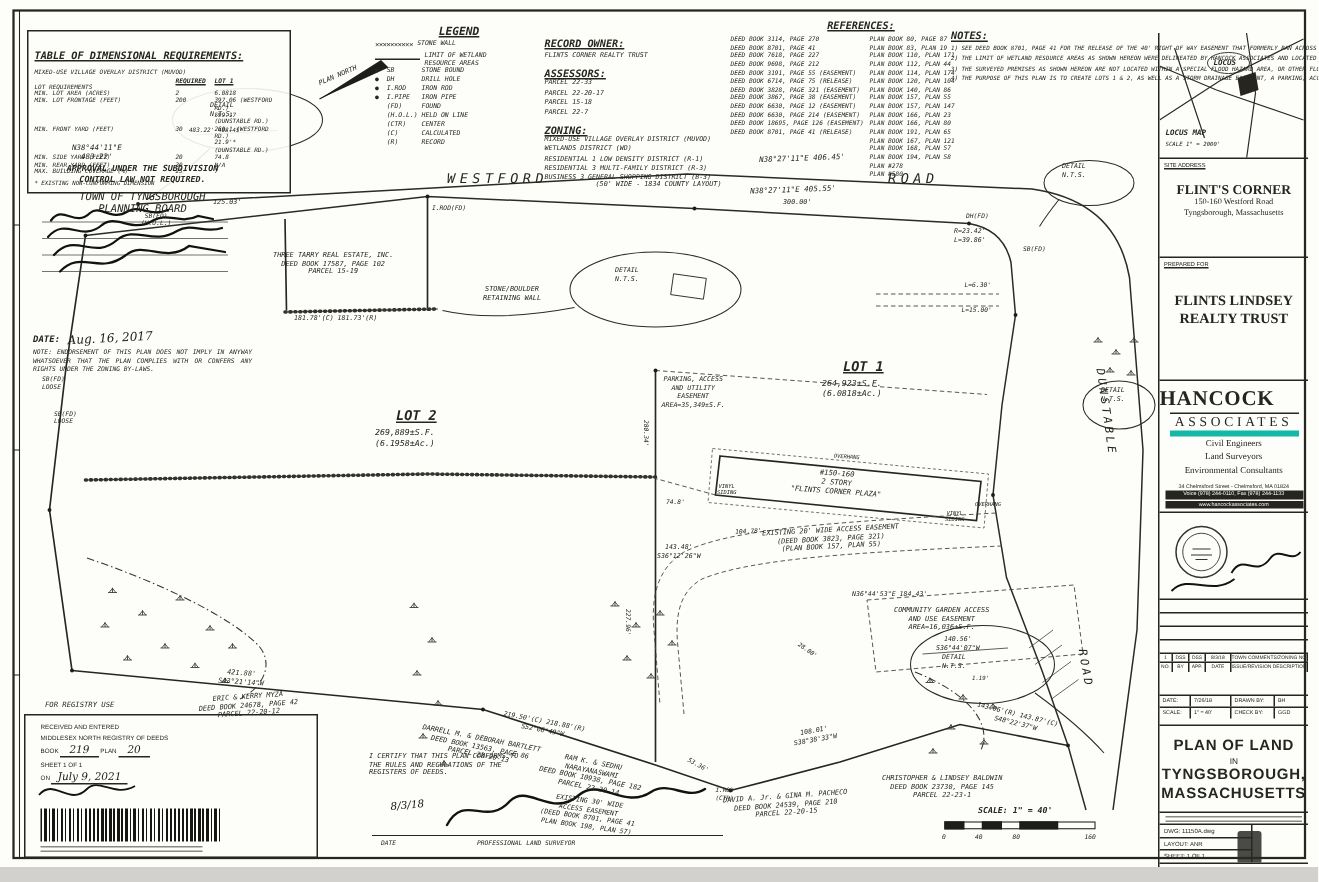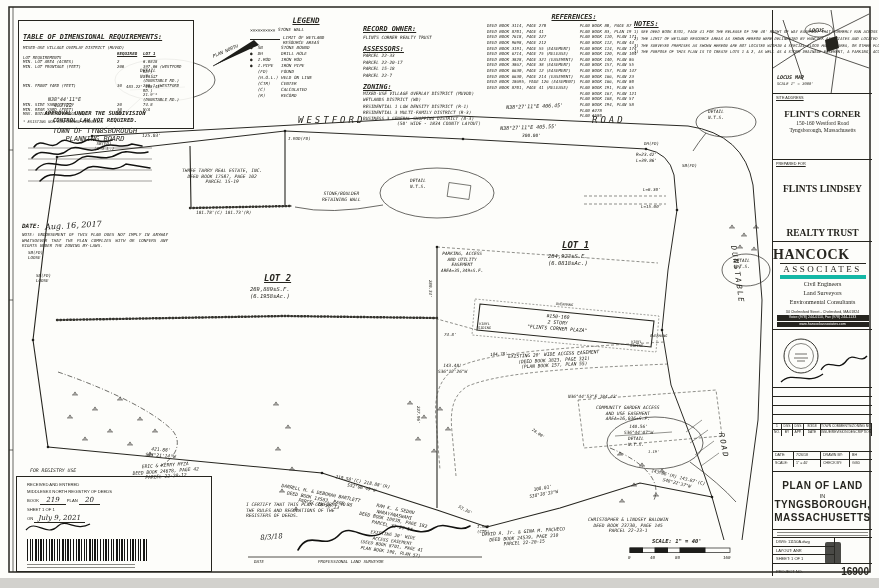--- a/index.html
+++ b/index.html
@@ -45,27 +45,27 @@
   .approval .t2{font:italic 7px/1.15 "DejaVu Sans Mono",monospace;text-align:center;white-space:pre-line;margin-top:3px;}
   .hand{font-family:"DejaVu Serif",serif;font-style:italic;color:#1a1a18;}
   
   .registry{left:16px;top:476px;width:194px;height:94px;border:1.4px solid #26251f;}
   .registry .rl{font:4.2px/1.6 "Liberation Sans",sans-serif;margin-left:10px;}
   .regtitle{left:30px;top:468px;font:italic 4.8px "DejaVu Sans Mono",monospace;}
   .barcode{position:absolute;left:10px;top:62px;width:120px;height:22px;
      background:repeating-linear-gradient(90deg,#151513 0 1px,transparent 1px 2.6px,#151513 2.6px 4.2px,transparent 4.2px 5.4px);}
   .bcline{position:absolute;left:10px;width:108px;height:1px;background:#8a8984;}
   
-  .sidebar{left:772px;top:10px;width:99px;height:566px;border-left:1.4px solid #26251f;
+  .sidebar{left:772px;top:22px;width:99px;height:566px;border-left:1.4px solid #26251f;
      font-family:"Liberation Serif",serif;}
   .sb{position:absolute;left:0;width:99px;border-bottom:1px solid #26251f;box-sizing:border-box;overflow:hidden;}
   .sb .microhead{font:3.8px "Liberation Sans",sans-serif;margin:2px 0 0 3px;text-decoration:underline;}
   .sitename{font:bold 9px/1.1 "Liberation Serif",serif;text-align:center;margin-top:10px;}
   .siteaddr{font:5.5px/1.35 "Liberation Serif",serif;text-align:center;}
-  .prepname{font:bold 9.5px/1.25 "Liberation Serif",serif;text-align:center;margin-top:32px;}
+  .prepname{font:bold 9.5px/1.25 "Liberation Serif",serif;text-align:center;}
   .hk1{font:bold 14px/1 "Liberation Serif",serif;text-align:left;letter-spacing:.5px;margin-top:6px;}
   .hk2{font:9px/1.2 "Liberation Serif",serif;text-align:center;letter-spacing:2.5px;border-top:1px solid #26251f;border-bottom:4px solid #14b8a6;width:86px;margin:1px auto;}
   .hks{font:6px/1.5 "Liberation Serif",serif;text-align:center;}
   .hka{font:3.6px/1.3 "Liberation Sans",sans-serif;text-align:center;margin-top:3px;}
   .hkbar{font:3.6px/1.5 "Liberation Sans",sans-serif;text-align:center;background:#26251f;color:#fdfdfa;width:92px;margin:1px auto;}
   .revrow{display:grid;grid-template-columns:9px 11px 11px 17px auto;border-top:1px solid #26251f;}
   .revrow span{font:3.3px/1.6 "Liberation Sans",sans-serif;border-right:1px solid #26251f;text-align:center;overflow:hidden;white-space:nowrap;}
   .emptyrow{height:8px;border-top:1px solid #26251f;}
   .metarow{display:flex;border-top:1px solid #26251f;}
   .metarow span{font:3.6px/2 "Liberation Sans",sans-serif;border-right:1px solid #26251f;padding-left:2px;overflow:hidden;white-space:nowrap;}

